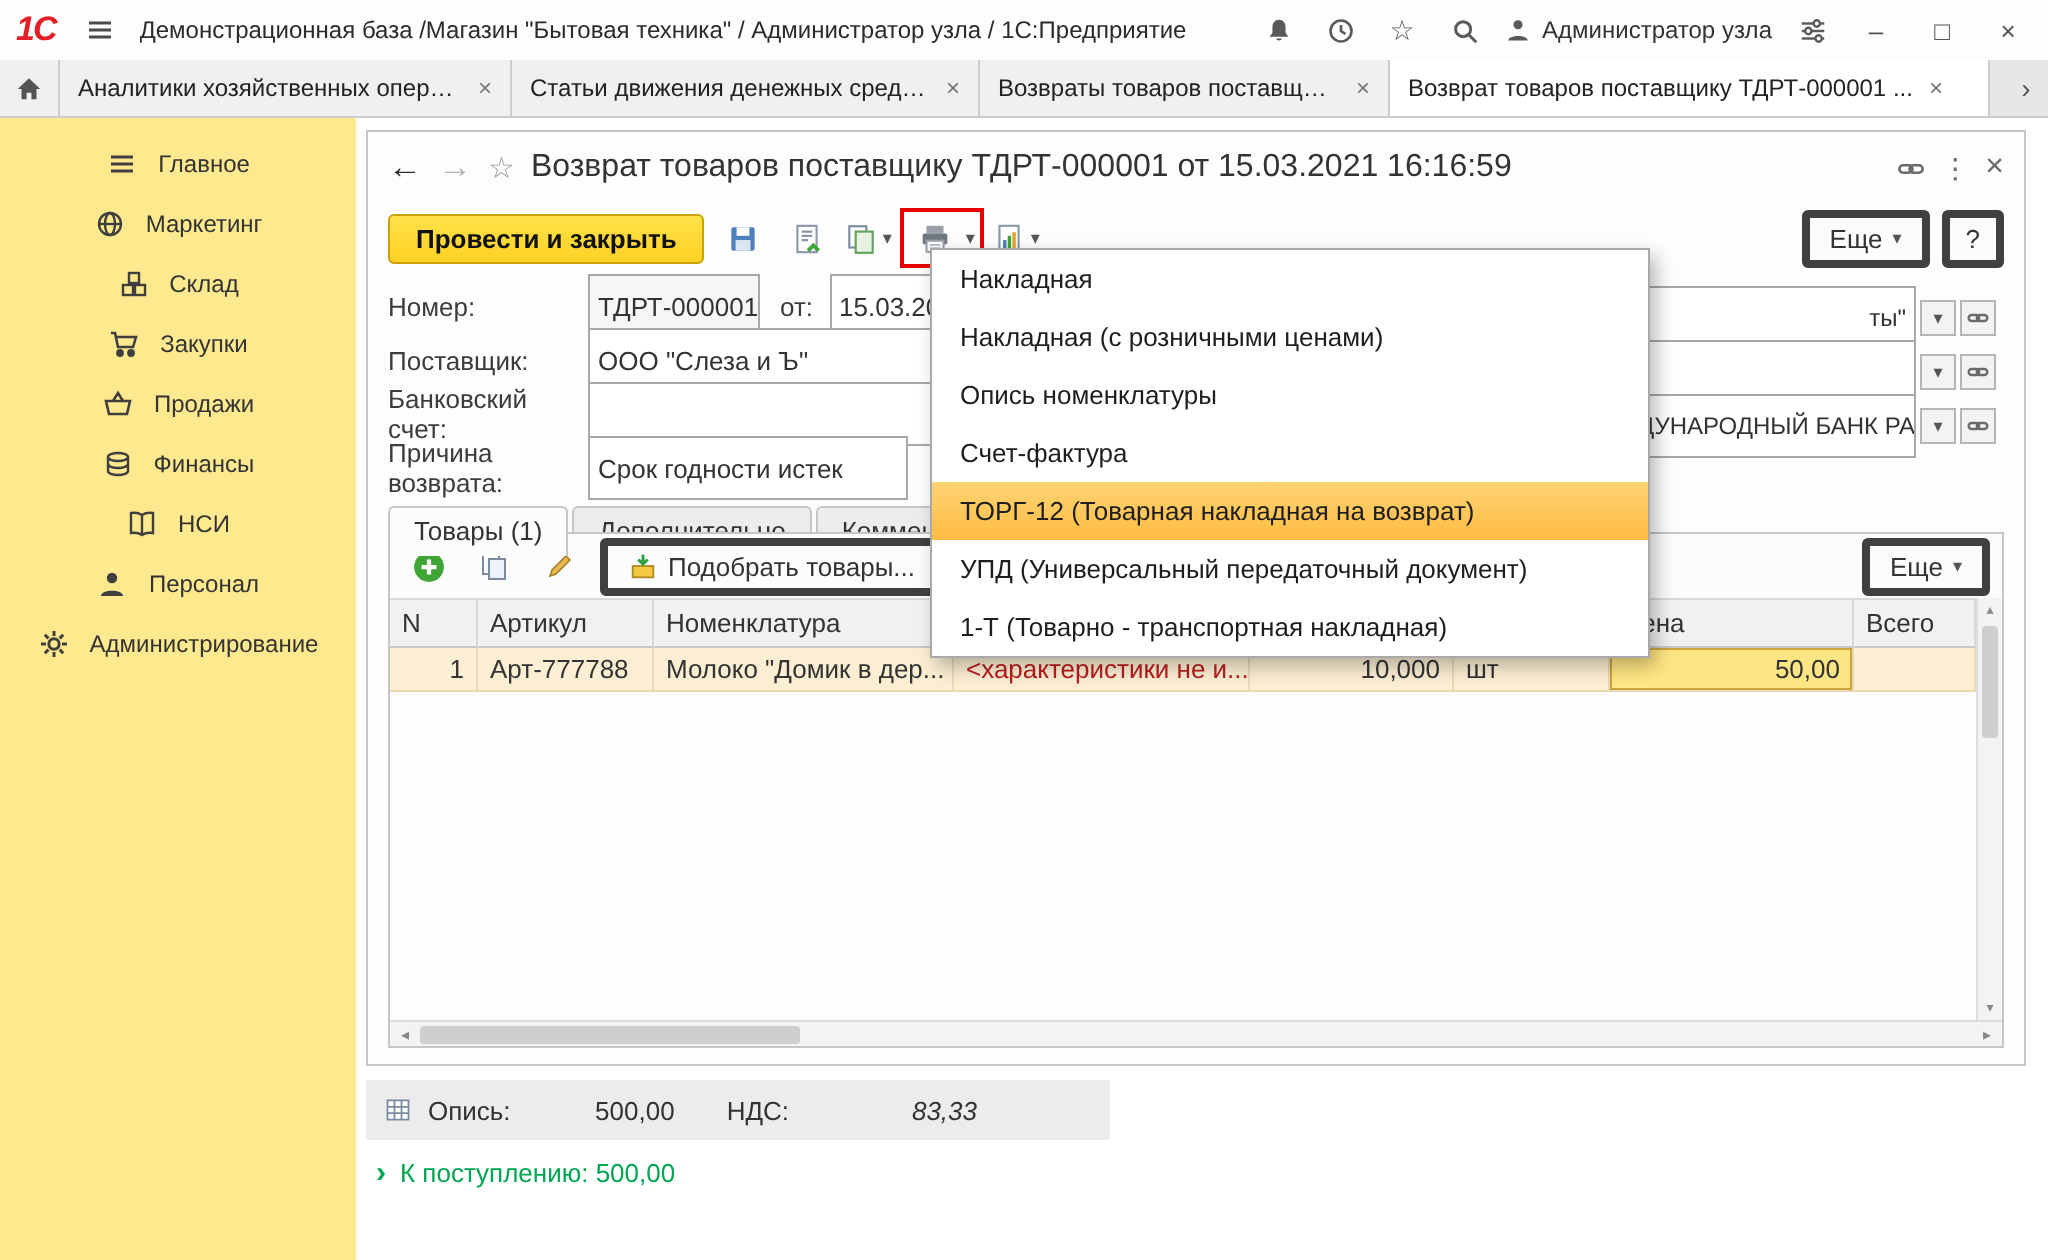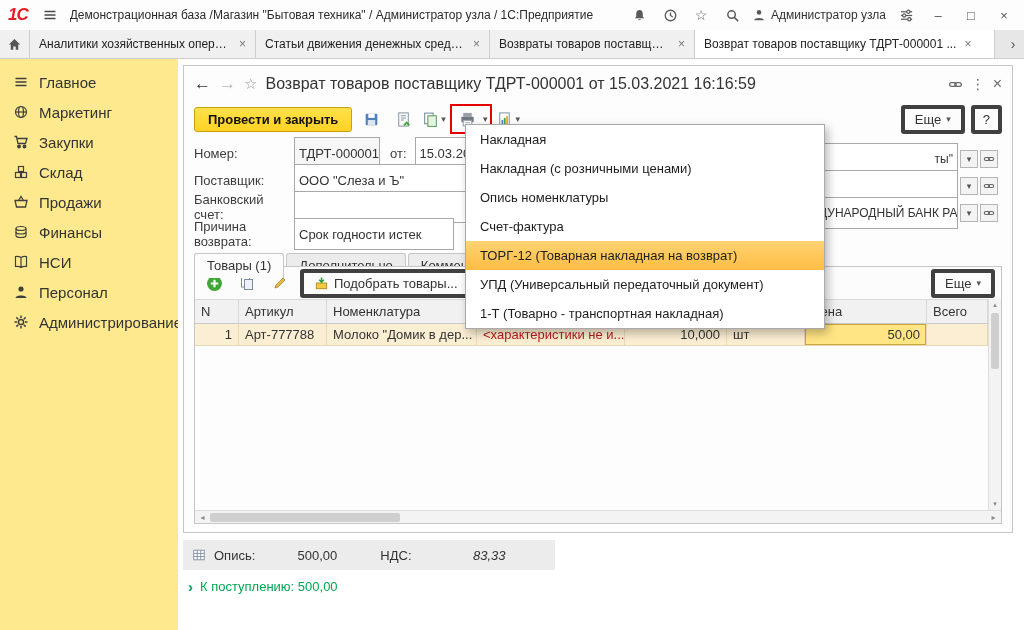--- a/index.html
+++ b/index.html
@@ -22,21 +22,21 @@
   .hometab { width:30px; display:flex; align-items:center; justify-content:center; border-right:1px solid #cdcdcd; color:#555; background:#f0f0f0; }
   .tab { display:flex; align-items:center; gap:8px; padding:0 9px; font-size:12px; color:#222; background:#f0f0f0; border-right:1px solid #cdcdcd; white-space:nowrap; overflow:hidden; }
   .tab .lbl { overflow:hidden; text-overflow:ellipsis; }
   .tab .x { color:#777; font-size:12px; }
   .tab.active { background:#ffffff; }
   .tab-overflow { display:flex; align-items:center; justify-content:center; width:22px; color:#555; font-size:14px; margin-left:auto; }
 
   
   .content { display:flex; height:571px; }
   .sidebar { width:178px; background:#ffe98e; padding-top:8px; flex:none; }
-  .side-item { height:30px; display:flex; align-items:center; gap:10px; padding:0 13px; font-size:15px; color:#333; }
+  .side-item { height:30px; display:flex; align-items:center; gap:10px; padding:0 13px; font-size:12px; color:#333;justify-content:center; }
   .side-item svg { color:#3f3f3f; flex:none; }
   .main { flex:1; position:relative; background:#ffffff; }
 
   
   .docpanel { position:absolute; left:5px; top:6px; width:830px; height:468px; background:#fdfdfd; border:1px solid #c6c6c6; }
   .doc-header { height:36px; display:flex; align-items:center; gap:8px; padding:0 10px; }
   .nav-back { font-size:17px; color:#2e2e2e; }
   .nav-fwd { font-size:17px; color:#b5b5b5; }
   .doc-star { font-size:15px; color:#9a9a9a; }
   .doc-title { flex:1; font-size:16px; color:#333; white-space:nowrap; overflow:hidden; }
@@ -84,21 +84,21 @@
   .vs-a { position:absolute; left:0; right:0; text-align:center; font-size:7px; color:#888; }
   .hscroll { height:13px; background:#f3f3f3; border-top:1px solid #dddddd; display:flex; align-items:center; flex:none; }
   .hs-a { width:15px; text-align:center; font-size:8px; color:#888; }
   .hthumb { width:190px; height:9px; background:#cfcfcf; border-radius:2px; }
 
   
   .totals { position:absolute; left:5px; top:481px; width:372px; height:30px; background:#ececec; display:flex; align-items:center; gap:8px; padding:0 9px; font-size:13px; color:#333; }
   .tval { text-align:right; }
   .tval.v1 { width:74px; }
   .tval.v2 { width:86px;font-style:italic; }
-  .ndslbl { margin-left:35px; }
+  .ndslbl { margin-left:18px; }
   .receipt { position:absolute; left:10px; top:519px; display:flex; align-items:center; gap:7px; color:#00a651; font-size:13px; }
   .receipt .chev { font-weight:700; font-size:15px; }
 
   
   .printmenu { position:absolute; left:465px; top:124px; width:360px; background:#ffffff; border:1px solid #a9a9a9; box-shadow:3px 4px 9px rgba(0,0,0,0.28); z-index:50; }
   .pm-item { height:29px; line-height:29px; padding-left:14px; font-size:13px; color:#1e1e1e; white-space:nowrap; overflow:hidden; }
   .pm-item.hl { background:linear-gradient(180deg,#ffd373,#ffbc43); }
 
   svg { display:block; }
 </style>
@@ -205,37 +205,37 @@
             <g fill="none" stroke="currentColor" stroke-width="1.2">
               <circle cx="8" cy="8" r="5.5"></circle>
               <ellipse cx="8" cy="8" rx="2.5" ry="5.5"></ellipse>
               <path d="M2.5 8H13.5"></path>
             </g>
           </svg>
         <span>Маркетинг</span>
       </div>
       <div class="side-item">
         <svg width="16" height="16" viewBox="0 0 16 16">
+            <g fill="none" stroke="currentColor" stroke-width="1.2">
+              <rect x="2.5" y="8.5" width="5" height="5"></rect>
+              <rect x="8.5" y="8.5" width="5" height="5"></rect>
+              <rect x="5.5" y="2.5" width="5" height="5"></rect>
+            </g>
+          </svg>
+        <span>Склад</span>
+      </div>
+      <div class="side-item">
+        <svg width="16" height="16" viewBox="0 0 16 16">
             <g fill="none" stroke="currentColor" stroke-width="1.3">
               <path d="M1.5 2.5H3.5L5 9.5H12.5L14 4.5H4"></path>
               <circle cx="6" cy="12.5" r="1.3" fill="currentColor"></circle>
               <circle cx="11.5" cy="12.5" r="1.3" fill="currentColor"></circle>
             </g>
           </svg>
         <span>Закупки</span>
-      </div>
-      <div class="side-item">
-        <svg width="16" height="16" viewBox="0 0 16 16">
-            <g fill="none" stroke="currentColor" stroke-width="1.2">
-              <rect x="2.5" y="8.5" width="5" height="5"></rect>
-              <rect x="8.5" y="8.5" width="5" height="5"></rect>
-              <rect x="5.5" y="2.5" width="5" height="5"></rect>
-            </g>
-          </svg>
-        <span>Склад</span>
       </div>
       <div class="side-item">
         <svg width="16" height="16" viewBox="0 0 16 16">
             <g fill="none" stroke="currentColor" stroke-width="1.3">
               <path d="M2 6.5H14L12.5 13H3.5Z"></path>
               <path d="M5.5 6.5L8 2.5L10.5 6.5"></path>
             </g>
           </svg>
         <span>Продажи</span>
       </div>

